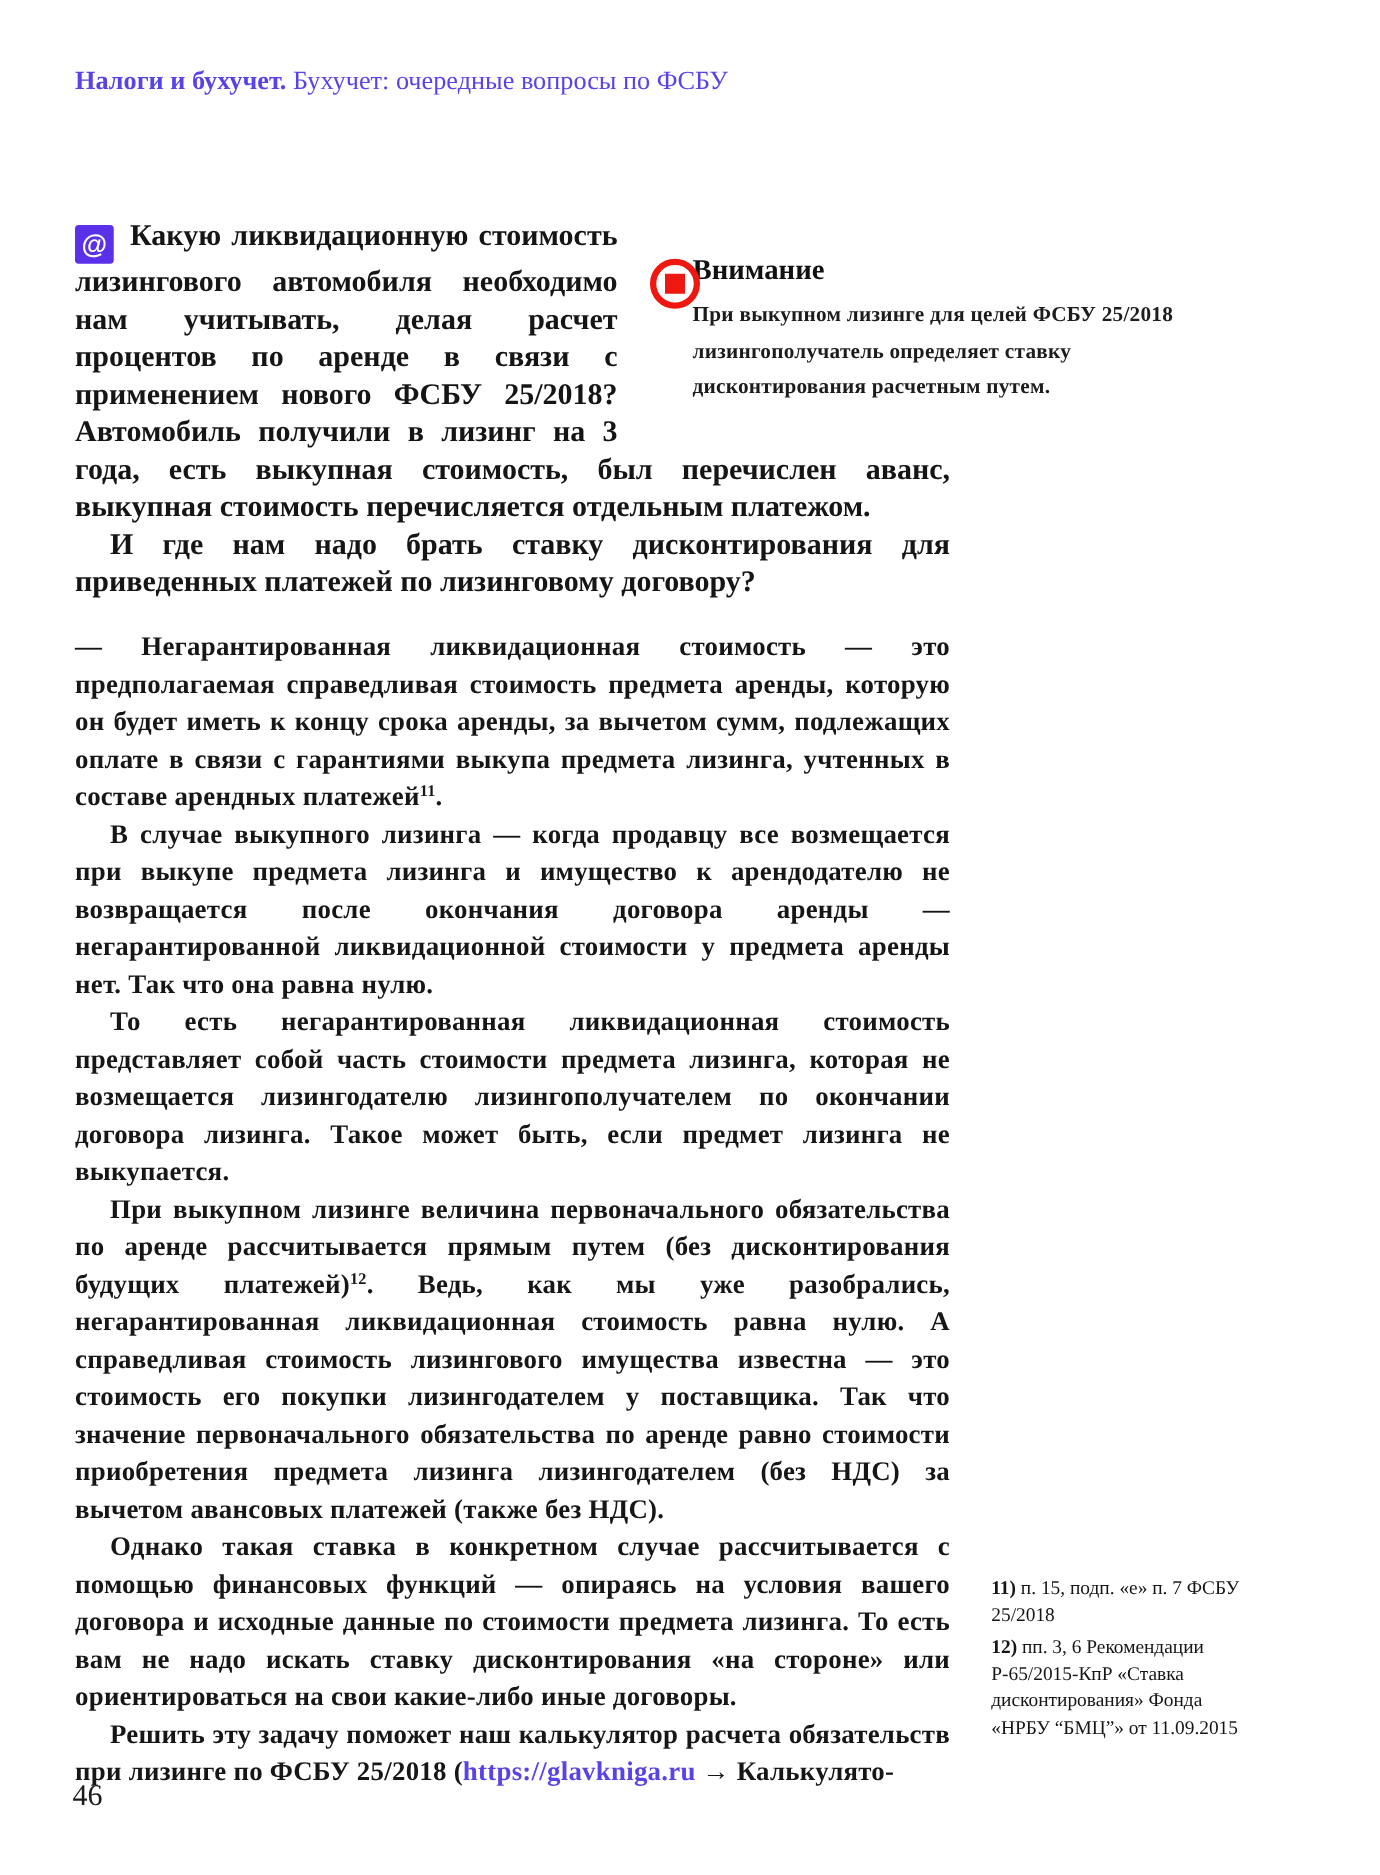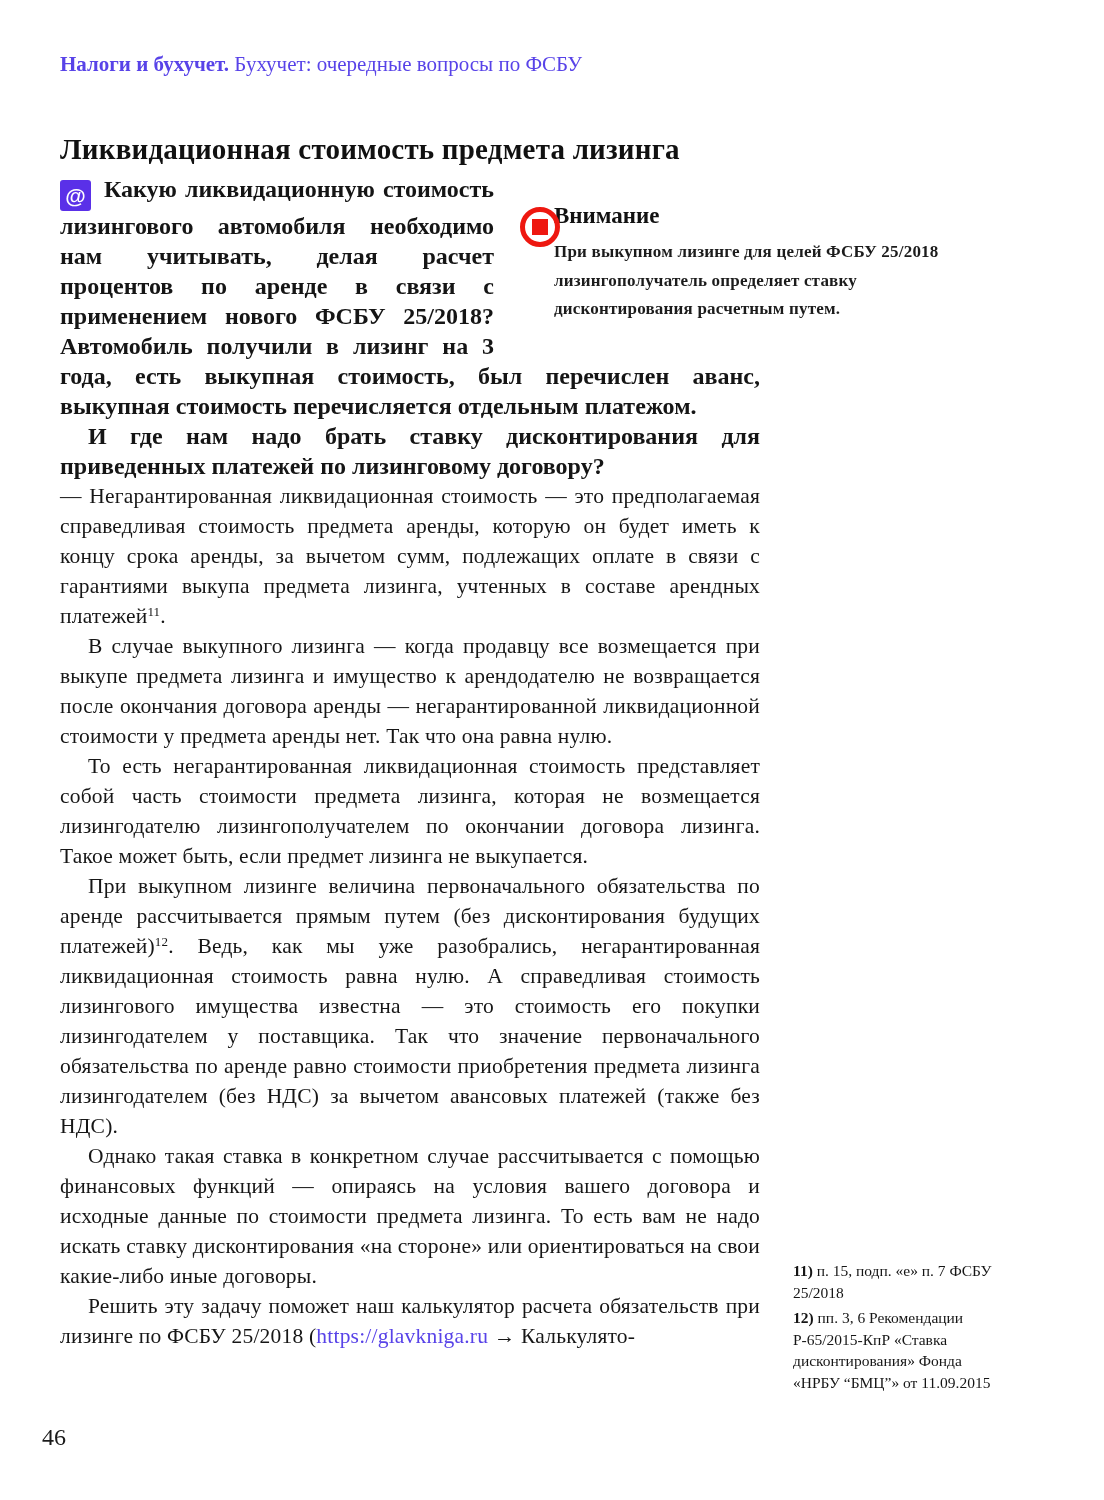--- a/index.html
+++ b/index.html
@@ -72,23 +72,24 @@
     line-height: 31px;
     text-align: center;
     vertical-align: -6px;
     margin-right: 13px;
   }
   
   .answer {
     font-size: 21.5px;
     line-height: 30px;
     text-align: justify;
-    font-weight: normal;
+    font-weight: bold;
     color: #161616;
     letter-spacing: 0.2px;
+    margin-top: 21px;
   }
   .answer p.indent { text-indent: 28px; }
   .answer sup {
     font-size: 13px;
     line-height: 0;
     vertical-align: 7px;
   }
   .answer a.link {
     color: #5843e8;
     text-decoration: none;
@@ -140,37 +141,36 @@
     width: 212px;
     font-size: 15.5px;
     line-height: 21.5px;
     color: #161616;
   }
   .footnotes p { margin: 0 0 4px 0; }
   .footnotes b { font-weight: bold; }
   
   .page-number {
     position: absolute;
-    left: 42px;
+    left: 58px;
     top: 1424px;
     font-size: 24px;
     color: #1a1a1a;
   }
 </style>
 </head>
 <body>
 
 <div class="page">
 
   <div class="running-head">
     <span class="rh-bold">Налоги и бухучет.</span>
     <span>Бухучет: очередные вопросы по ФСБУ</span>
   </div>
 
-  <h1 class="article-title">Ликвидационная стоимость предмета лизинга</h1>
 
   <div class="attention">
     <div class="att-icon">
       <div class="att-square"></div>
     </div>
     <div class="att-content">
       <div class="att-title">Внимание</div>
       <div class="att-text">При выкупном лизинге для целей ФСБУ 25/2018 лизингополучатель определяет ставку дисконтирования расчетным путем.</div>
     </div>
   </div>

